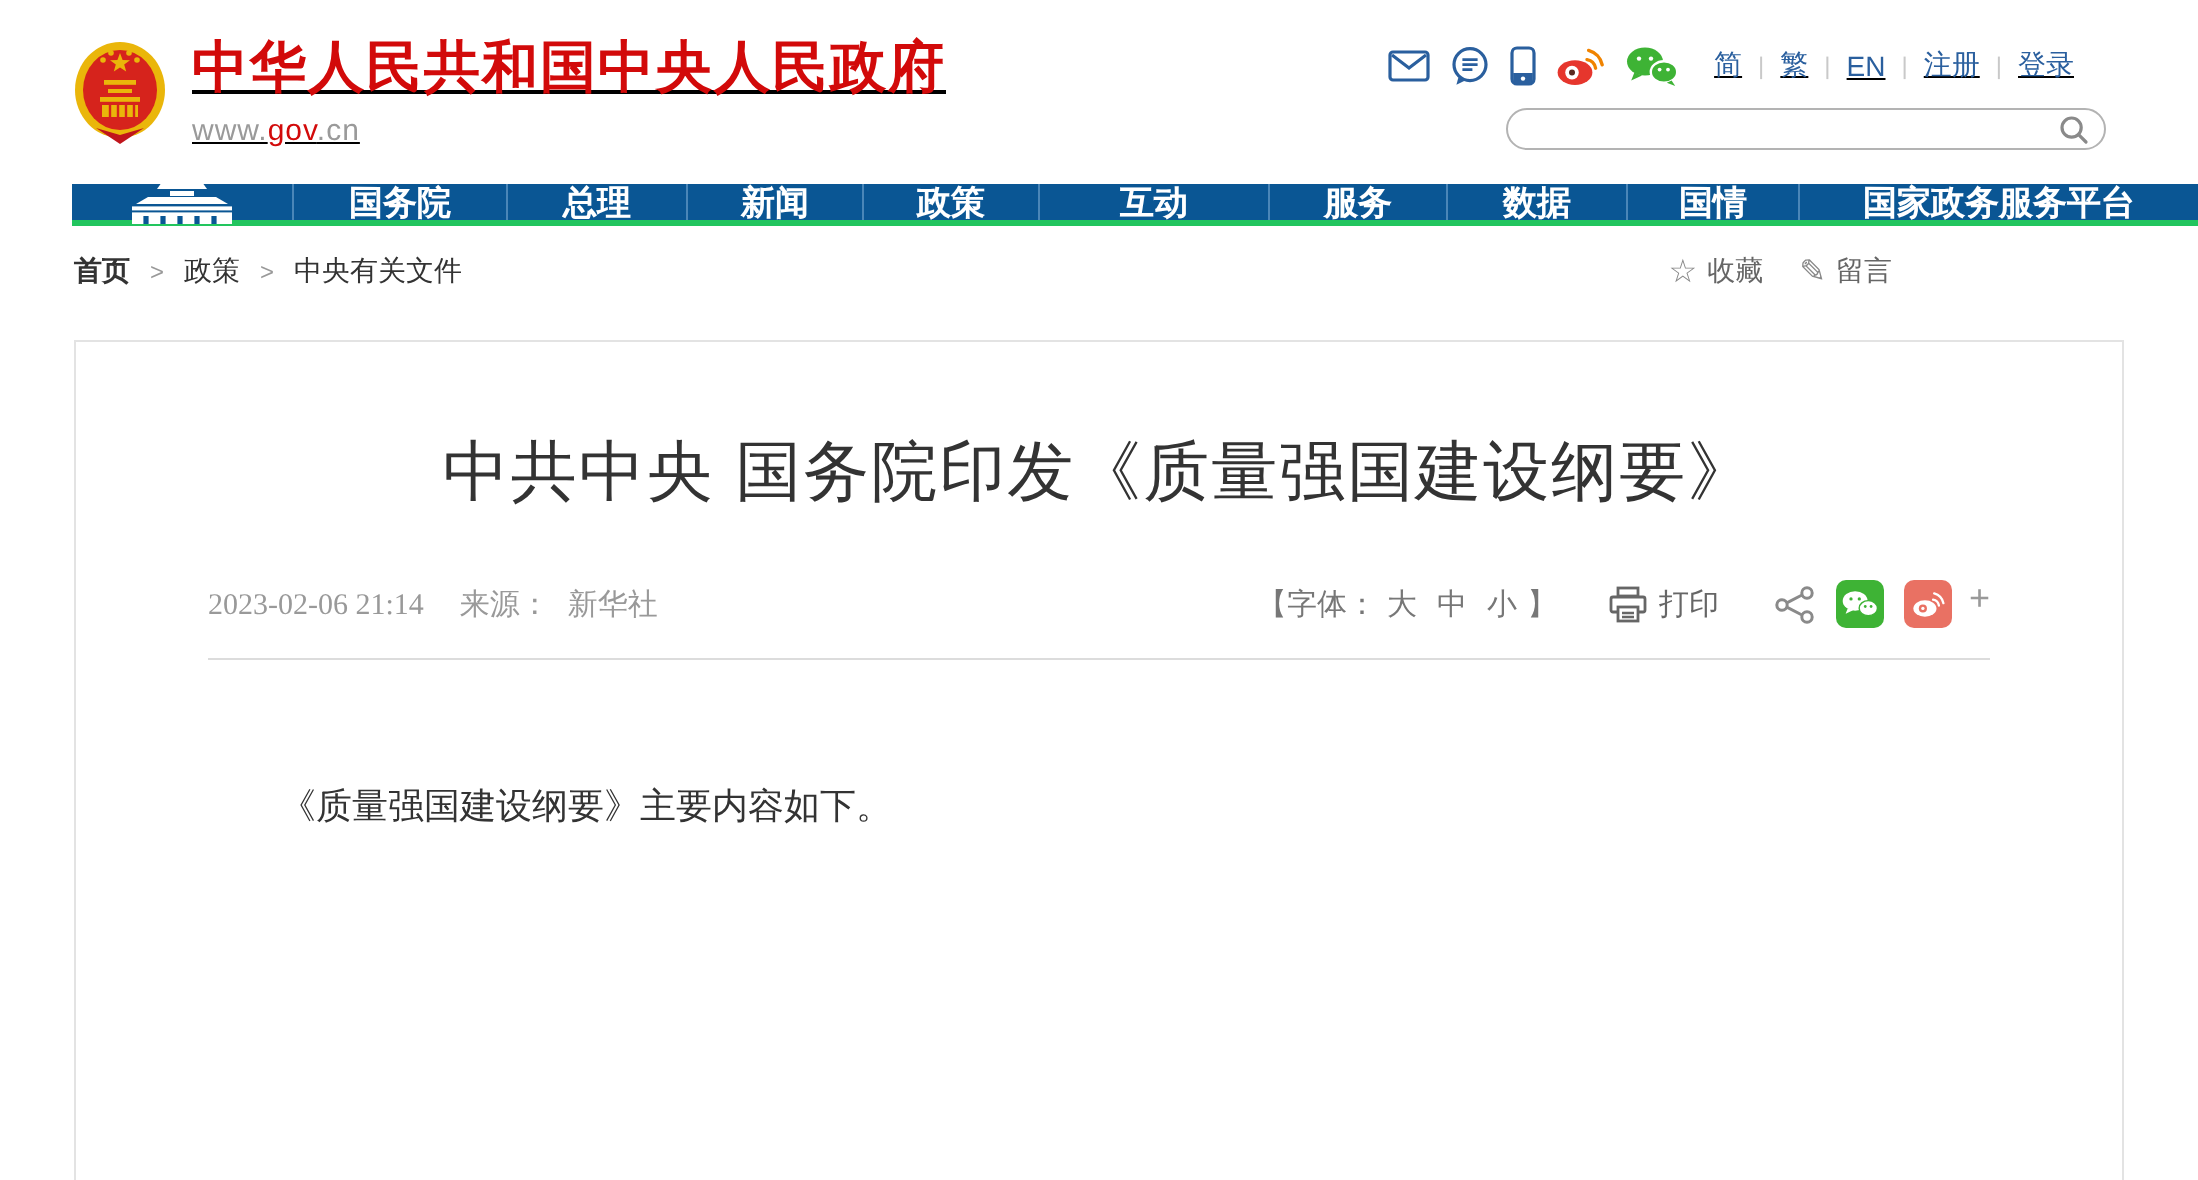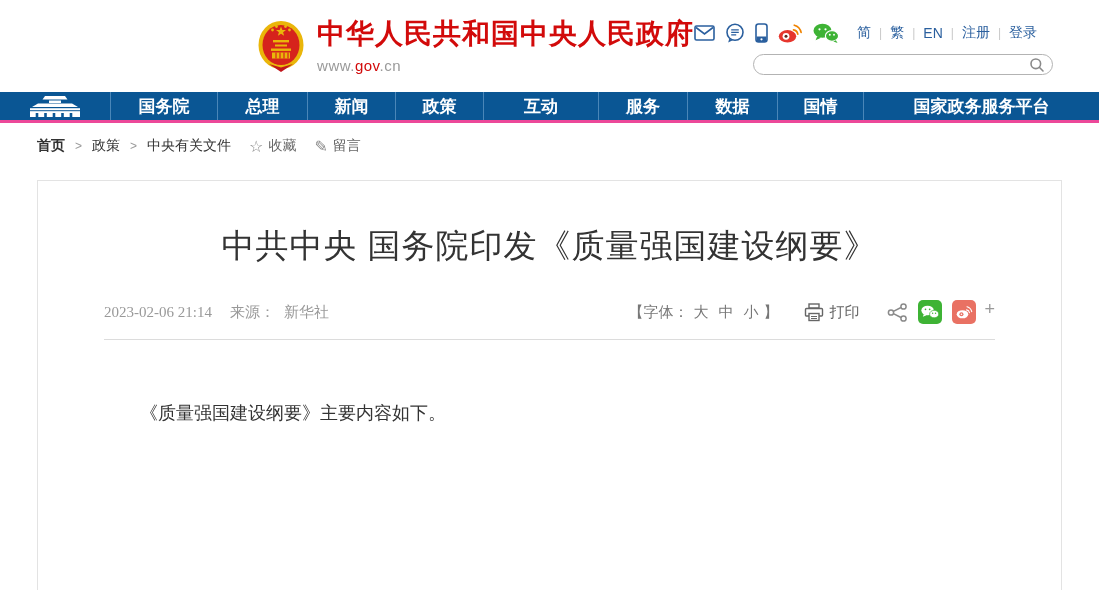--- a/index.html
+++ b/index.html
@@ -6,49 +6,49 @@
   html, body {
     margin: 0; padding: 0;
     width: 1099px; height: 590px;
     overflow: hidden;
     background: #ffffff;
     font-family: "Liberation Sans", sans-serif;
   }
   .container { width: 1025px; margin: 0 auto; }
 
   
-  .header-inner { display: flex; justify-content: flex-end; height: 92px; }
+  .header-inner { display: flex; justify-content: space-between; height: 92px; text-decoration: underline; }
   .brand { display: flex; align-items: center; gap: 13px; cursor: pointer; }
   .emblem-svg { width: 46px; height: 52px; display: block; }
   .site-name { font-size: 28px; font-weight: bold; color: #d20a0a; line-height: 1.15; letter-spacing: 1px; }
   .site-url { font-size: 15px; color: #9a9a9a; margin-top: 7px; letter-spacing: .5px; }
   .site-url .gov { color: #d20a0a; }
 
   .header-right { display: flex; flex-direction: column; align-items: flex-end; padding-top: 23px; }
   .utility-row { display: flex; align-items: center; margin-right: 25px; }
   .util-icon { display: inline-flex; align-items: center; margin-right: 10px; cursor: pointer; }
   .lang-links { display: flex; align-items: center; margin-left: 8px; font-size: 14px; color: #2a5f9e; }
   .lang-links .lang { cursor: pointer; }
   .lang-links .sep { color: #c9c9c9; margin: 0 8px; font-size: 12px; }
   .search-box { margin-top: 11px; margin-right: 9px; width: 300px; height: 21px;
     border: 1px solid #b3b3b3; border-radius: 11px;
     display: flex; align-items: center; padding: 0 7px 0 12px; background: #fff; }
   .search-box input { flex: 1; border: none; outline: none; font-size: 13px; background: transparent; font-family: inherit; }
   .search-btn { background: none; border: none; padding: 0; display: flex; cursor: pointer; }
 
   
-  .main-nav { display: flex; background: #0a5694; height: 31px; border-bottom: 3px solid #ec4899; }
+  .main-nav { display: flex; background: #0a5694; height: 21px; border-bottom: 3px solid #22c55e; margin-left: 36px; }
   .nav-cell { display: flex; align-items: center; justify-content: center;
     color: #fff; font-size: 17px; font-weight: bold;
     border-left: 1px solid #4a86b8; cursor: pointer; }
   .nav-cell:first-child { border-left: none; }
   .nav-cell.grow { flex: 1; }
 
   
-  .breadcrumb-row { display: flex; justify-content: flex-start; align-items: center; padding-top: 13px; height: 33px; }
+  .breadcrumb-row { display: flex; justify-content: space-between; align-items: center; padding-top: 13px; height: 33px; }
   .breadcrumb { font-size: 14px; color: #333; display: flex; align-items: center; }
   .breadcrumb .home { font-weight: bold; cursor: pointer; }
   .breadcrumb .crumb { cursor: pointer; }
   .breadcrumb .bsep { color: #999; margin: 0 10px; font-size: 12px; }
   .page-actions { display: flex; align-items: center; color: #666; font-size: 14px; margin-right: 116px; }
   .action { display: flex; align-items: center; gap: 5px; cursor: pointer; margin-left: 18px; }
   .action .ico { font-size: 16px; color: #888; }
 
   
   .article-card { margin-top: 24px; border: 1px solid #e3e3e3; height: 540px; padding: 42px 66px 0; background: #fff; }

